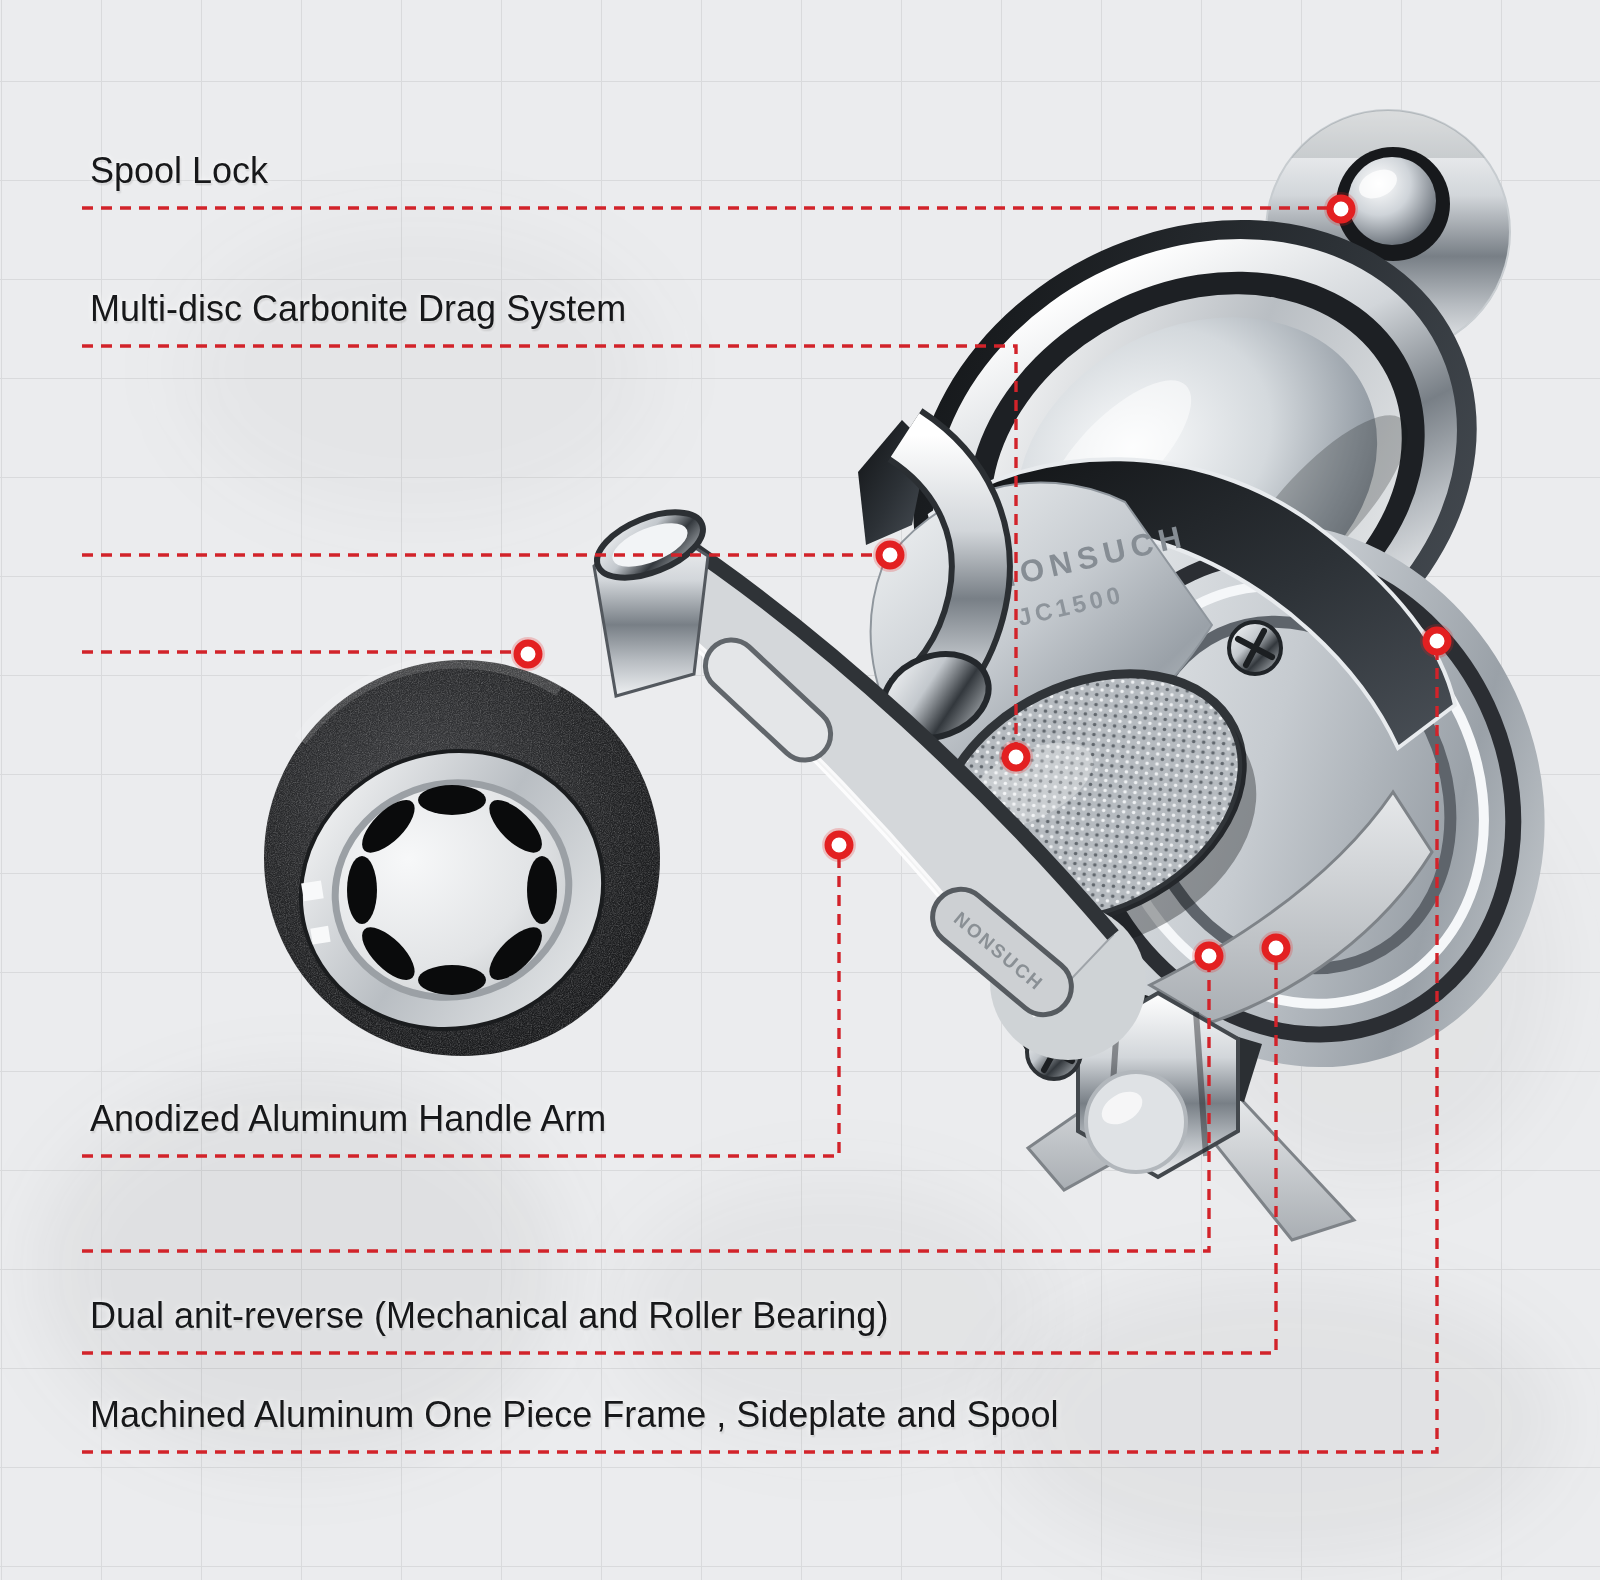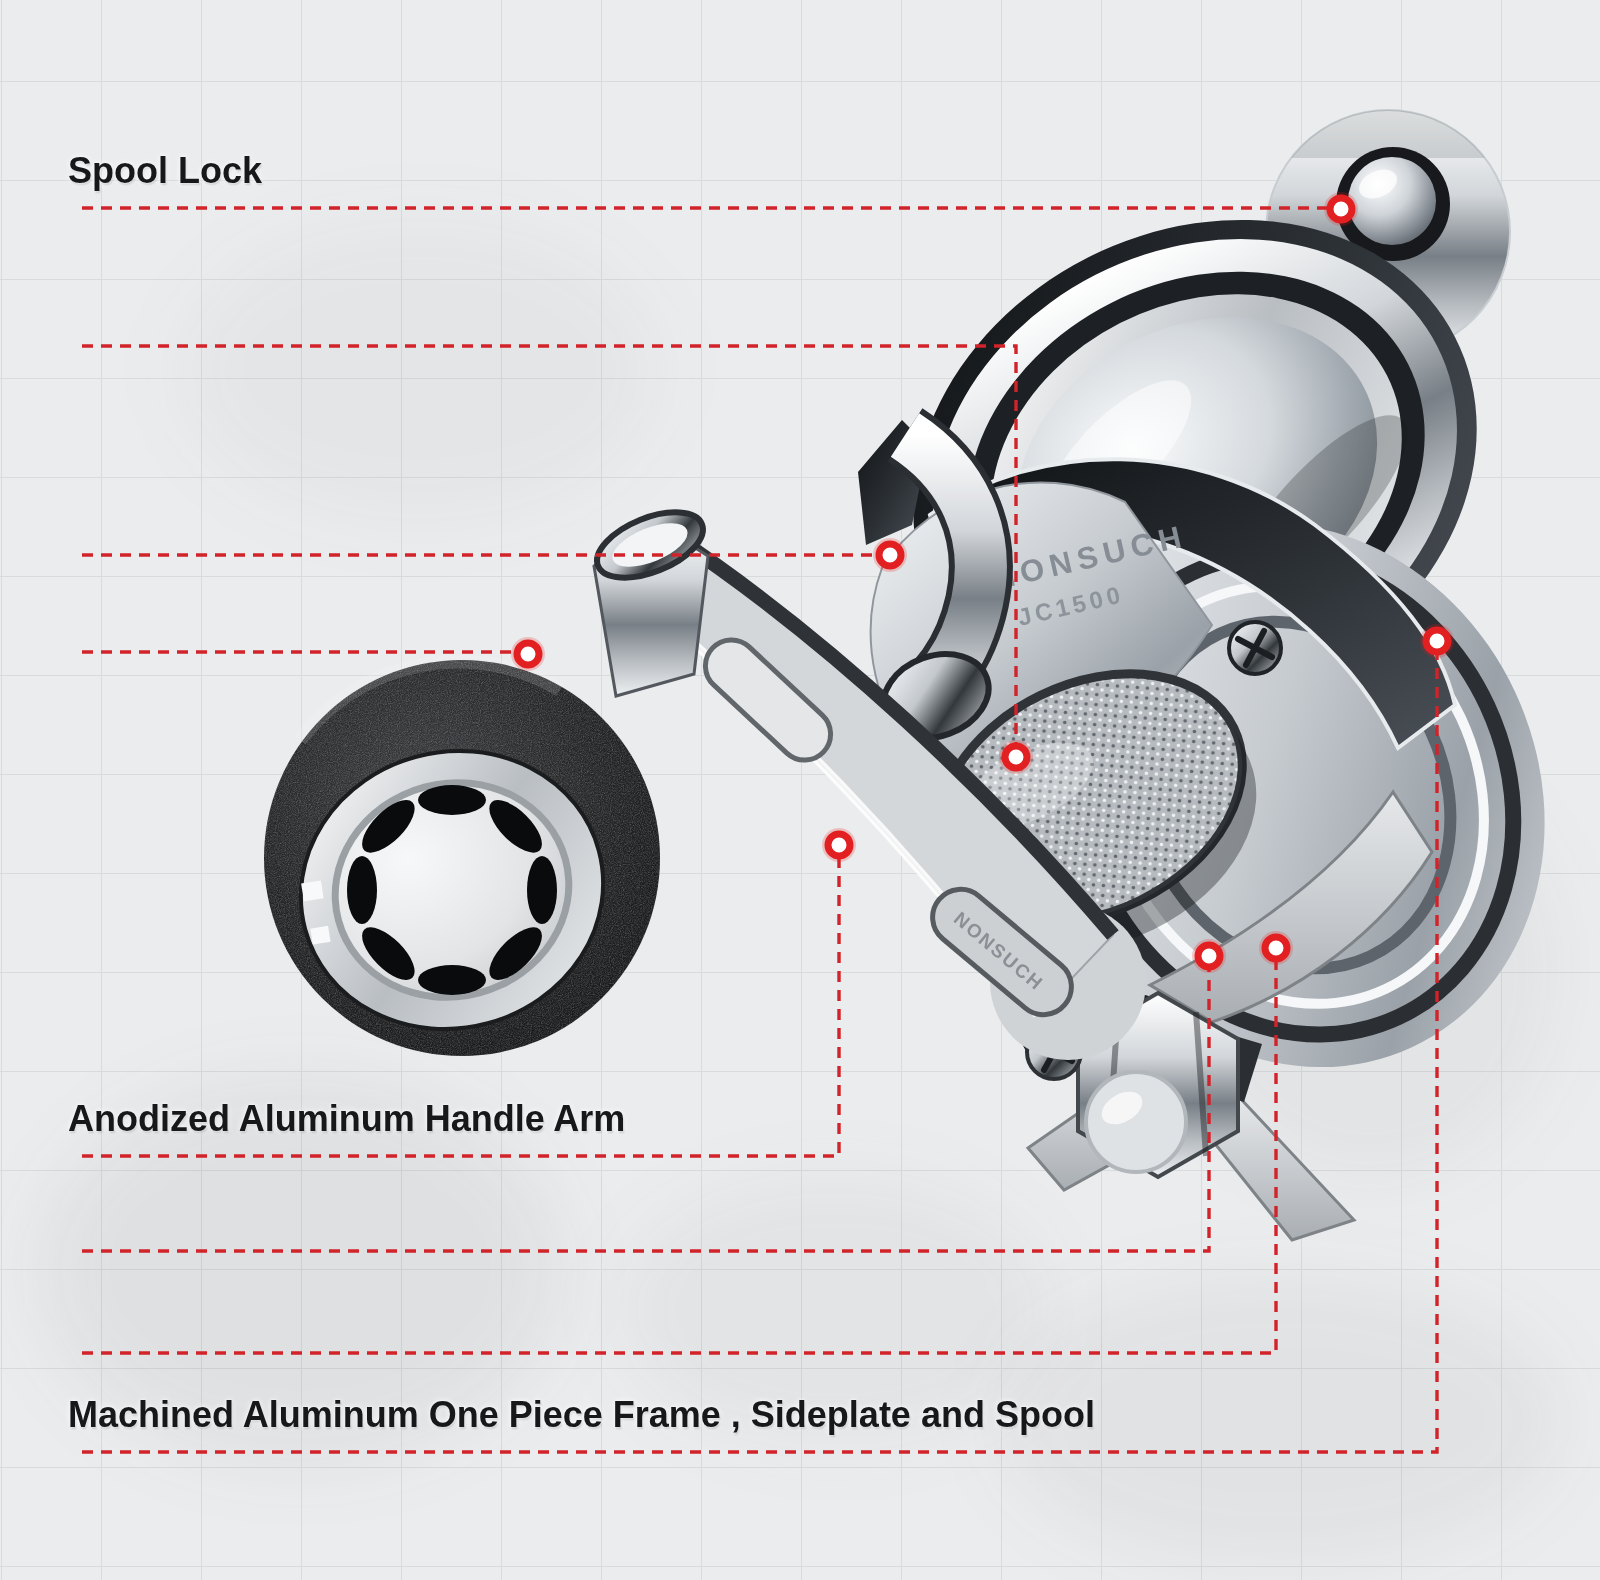--- a/index.html
+++ b/index.html
@@ -9,22 +9,22 @@
     background-color:#ebecee;
     background-image:
       linear-gradient(#d9dadc 1px, transparent 1px),
       linear-gradient(90deg, #d9dadc 1px, transparent 1px);
     background-size:100px 99px;
     background-position:1px 81px;
   }
   .smudge{position:absolute;border-radius:50%;filter:blur(38px);pointer-events:none;}
   .art,.overlay{position:absolute;left:0;top:0;width:1600px;height:1580px;}
   .label{
-    position:absolute;left:68px;white-space:nowrap;
-    font-weight:700;font-size:36px;color:#17181a;letter-spacing:0px;
+    position:absolute;left:90px;white-space:nowrap;
+    font-weight:400;font-size:36px;color:#17181a;letter-spacing:0px;
     text-shadow:0 0 6px rgba(255,255,255,.9), 0 0 2px rgba(255,255,255,.85), 1px 2px 2px rgba(0,0,0,.18);
     text-align:center;
   }
   .dash{stroke:#d2232a;stroke-width:3.4;stroke-dasharray:11 8;fill:none;}
   .dot-halo{fill:rgba(230,30,30,.22);}
   .dot{fill:#ffffff;stroke:#e32021;stroke-width:7;}
   .engrave{font-family:"Liberation Sans",sans-serif;font-weight:700;}
 </style>
 </head>
 <body>
@@ -268,16 +268,18 @@
       <circle class="dot-halo" cx="1276" cy="948" r="17"></circle>
         <circle class="dot" cx="1276" cy="948" r="11"></circle>
       </g>
     <g>
       <circle class="dot-halo" cx="1437" cy="641" r="17"></circle>
         <circle class="dot" cx="1437" cy="641" r="11"></circle>
       </g>
   </svg>
 
   <div class="label" style="top:150px">Spool Lock</div>
+  <div class="label" style="top:288px">Multi-disc Carbonite Drag System</div>
   <div class="label" style="top:1098px">Anodized Aluminum Handle Arm</div>
+  <div class="label" style="top:1295px">Dual anit-reverse (Mechanical and Roller Bearing)</div>
   <div class="label" style="top:1394px">Machined Aluminum One Piece Frame , Sideplate and Spool</div>
 
 </div>
 
 </body></html>

